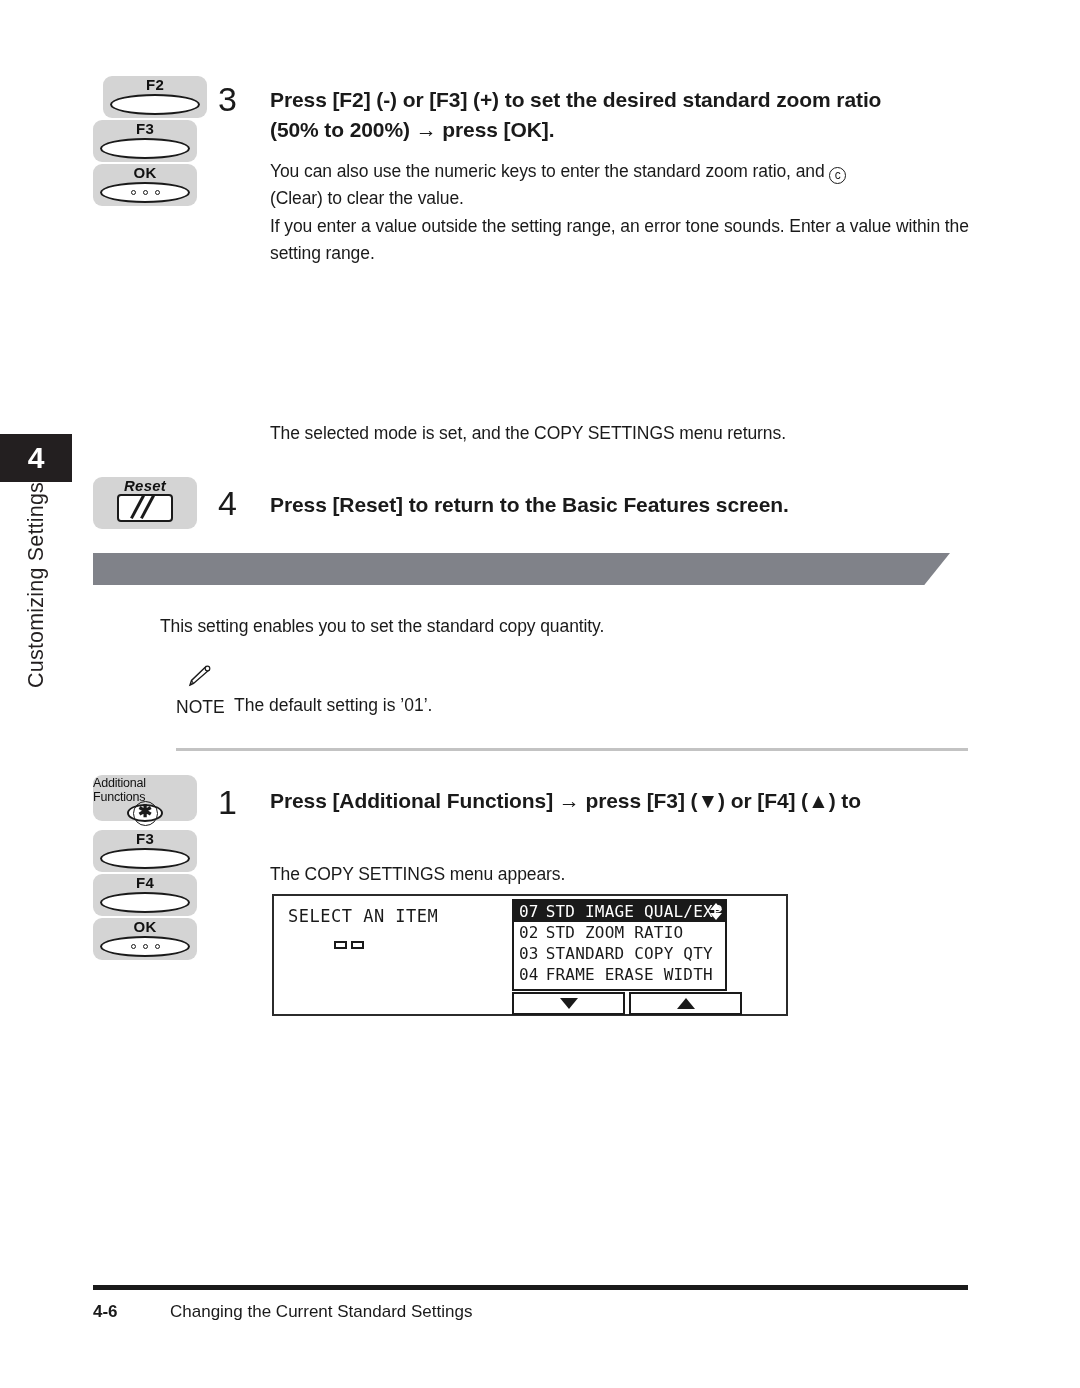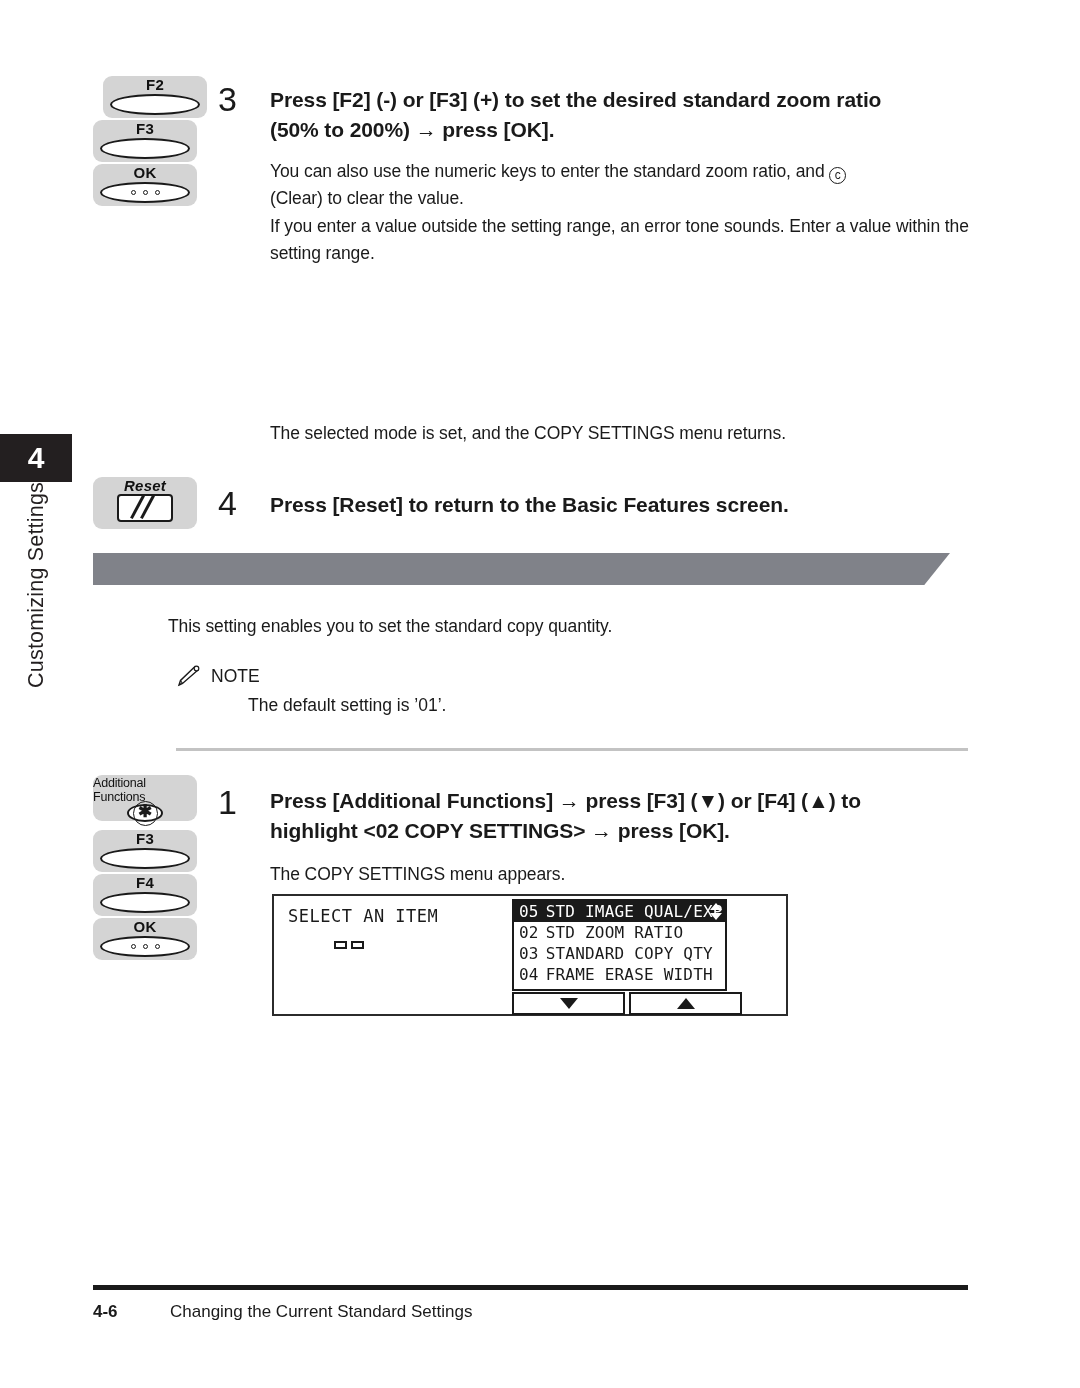--- a/index.html
+++ b/index.html
@@ -204,26 +204,27 @@
   }
 
   
   .note-row {
     position: absolute;
     left: 176px;
     top: 664px;
     display: flex;
     align-items: center;
     gap: 9px;
+    flex-direction: column;
   }
   .pencil-icon { width: 26px; height: 24px; }
   .note-label { font-size: 17.5px; color: #1a1a1a; }
   .note-body {
     position: absolute;
-    left: 248px;
+    left: 234px;
     top: 692px;
     font-size: 17.5px;
     line-height: 26px;
     color: #1a1a1a;
     text-align: center;
   }
 
   .hrule {
     position: absolute;
     left: 176px;
@@ -419,21 +420,21 @@
   </div>
 </div>
 
 <div class="step-num" style="left:218px; top:484px;">4</div>
 <div class="step-head" style="left:270px; top:490px; width:700px;">Press [Reset] to return to the Basic Features screen.</div>
 
 <div class="banner">
   <div class="banner-label"></div>
 </div>
 
-<div class="body-text" style="left:168px; top:613px; width:800px;">This setting enables you to set the standard copy quantity.</div>
+<div class="body-text" style="left:160px; top:613px; width:800px;">This setting enables you to set the standard copy quantity.</div>
 
 <div class="note-row">
   <svg class="pencil-icon" viewBox="0 0 26 24">
     <path d="M3 21 L6.5 19.5 L22 6 L19 2.5 L4.5 16.5 Z" fill="#ffffff" stroke="#1a1a1a" stroke-width="1.4"></path>
     <path d="M4.5 16.5 L6.5 19.5" stroke="#1a1a1a" stroke-width="1.1"></path>
     <circle cx="20.5" cy="4.5" r="2.3" fill="#ffffff" stroke="#1a1a1a" stroke-width="1.2"></circle>
     <path d="M3 21 L5 20.2 L3.8 18.9 Z" fill="#1a1a1a"></path>
   </svg>
   <span class="note-label">NOTE</span>
 </div>
@@ -460,36 +461,35 @@
   <div class="lens">
     <span class="dot"></span>
     <span class="dot"></span>
     <span class="dot"></span>
   </div>
 </div>
 
 <div class="step-num" style="left:218px; top:783px;">1</div>
 <div class="step-head" style="left:270px; top:786px; width:720px;">
   <span>Press [Additional Functions] → press [F3] (▼) or [F4] (▲) to</span><br>
-  <span>highlight &lt;02 COPY SETTINGS&gt; → press [OK].</span>
 </div>
 <div class="body-text" style="left:270px; top:853px; width:700px;margin-top:8px;">The COPY SETTINGS menu appears.</div>
 
 <div class="lcd">
   <div class="lcd-title">SELECT AN ITEM</div>
 
   <div class="lcd-tabs">
     <b></b>
     <b></b>
   </div>
 
 
   <div class="lcd-list">
     <div class="lcd-item sel">
-      <span class="idx">05</span>
+      <span class="idx">07</span>
       <span>STD IMAGE QUAL/EXP</span>
       <span class="lcd-scroll">
         <i class="up"></i>
           <i class="dn"></i>
       </span>
     </div>
     <div class="lcd-item">
       <span class="idx">02</span>
       <span>STD ZOOM RATIO</span>
     </div>

